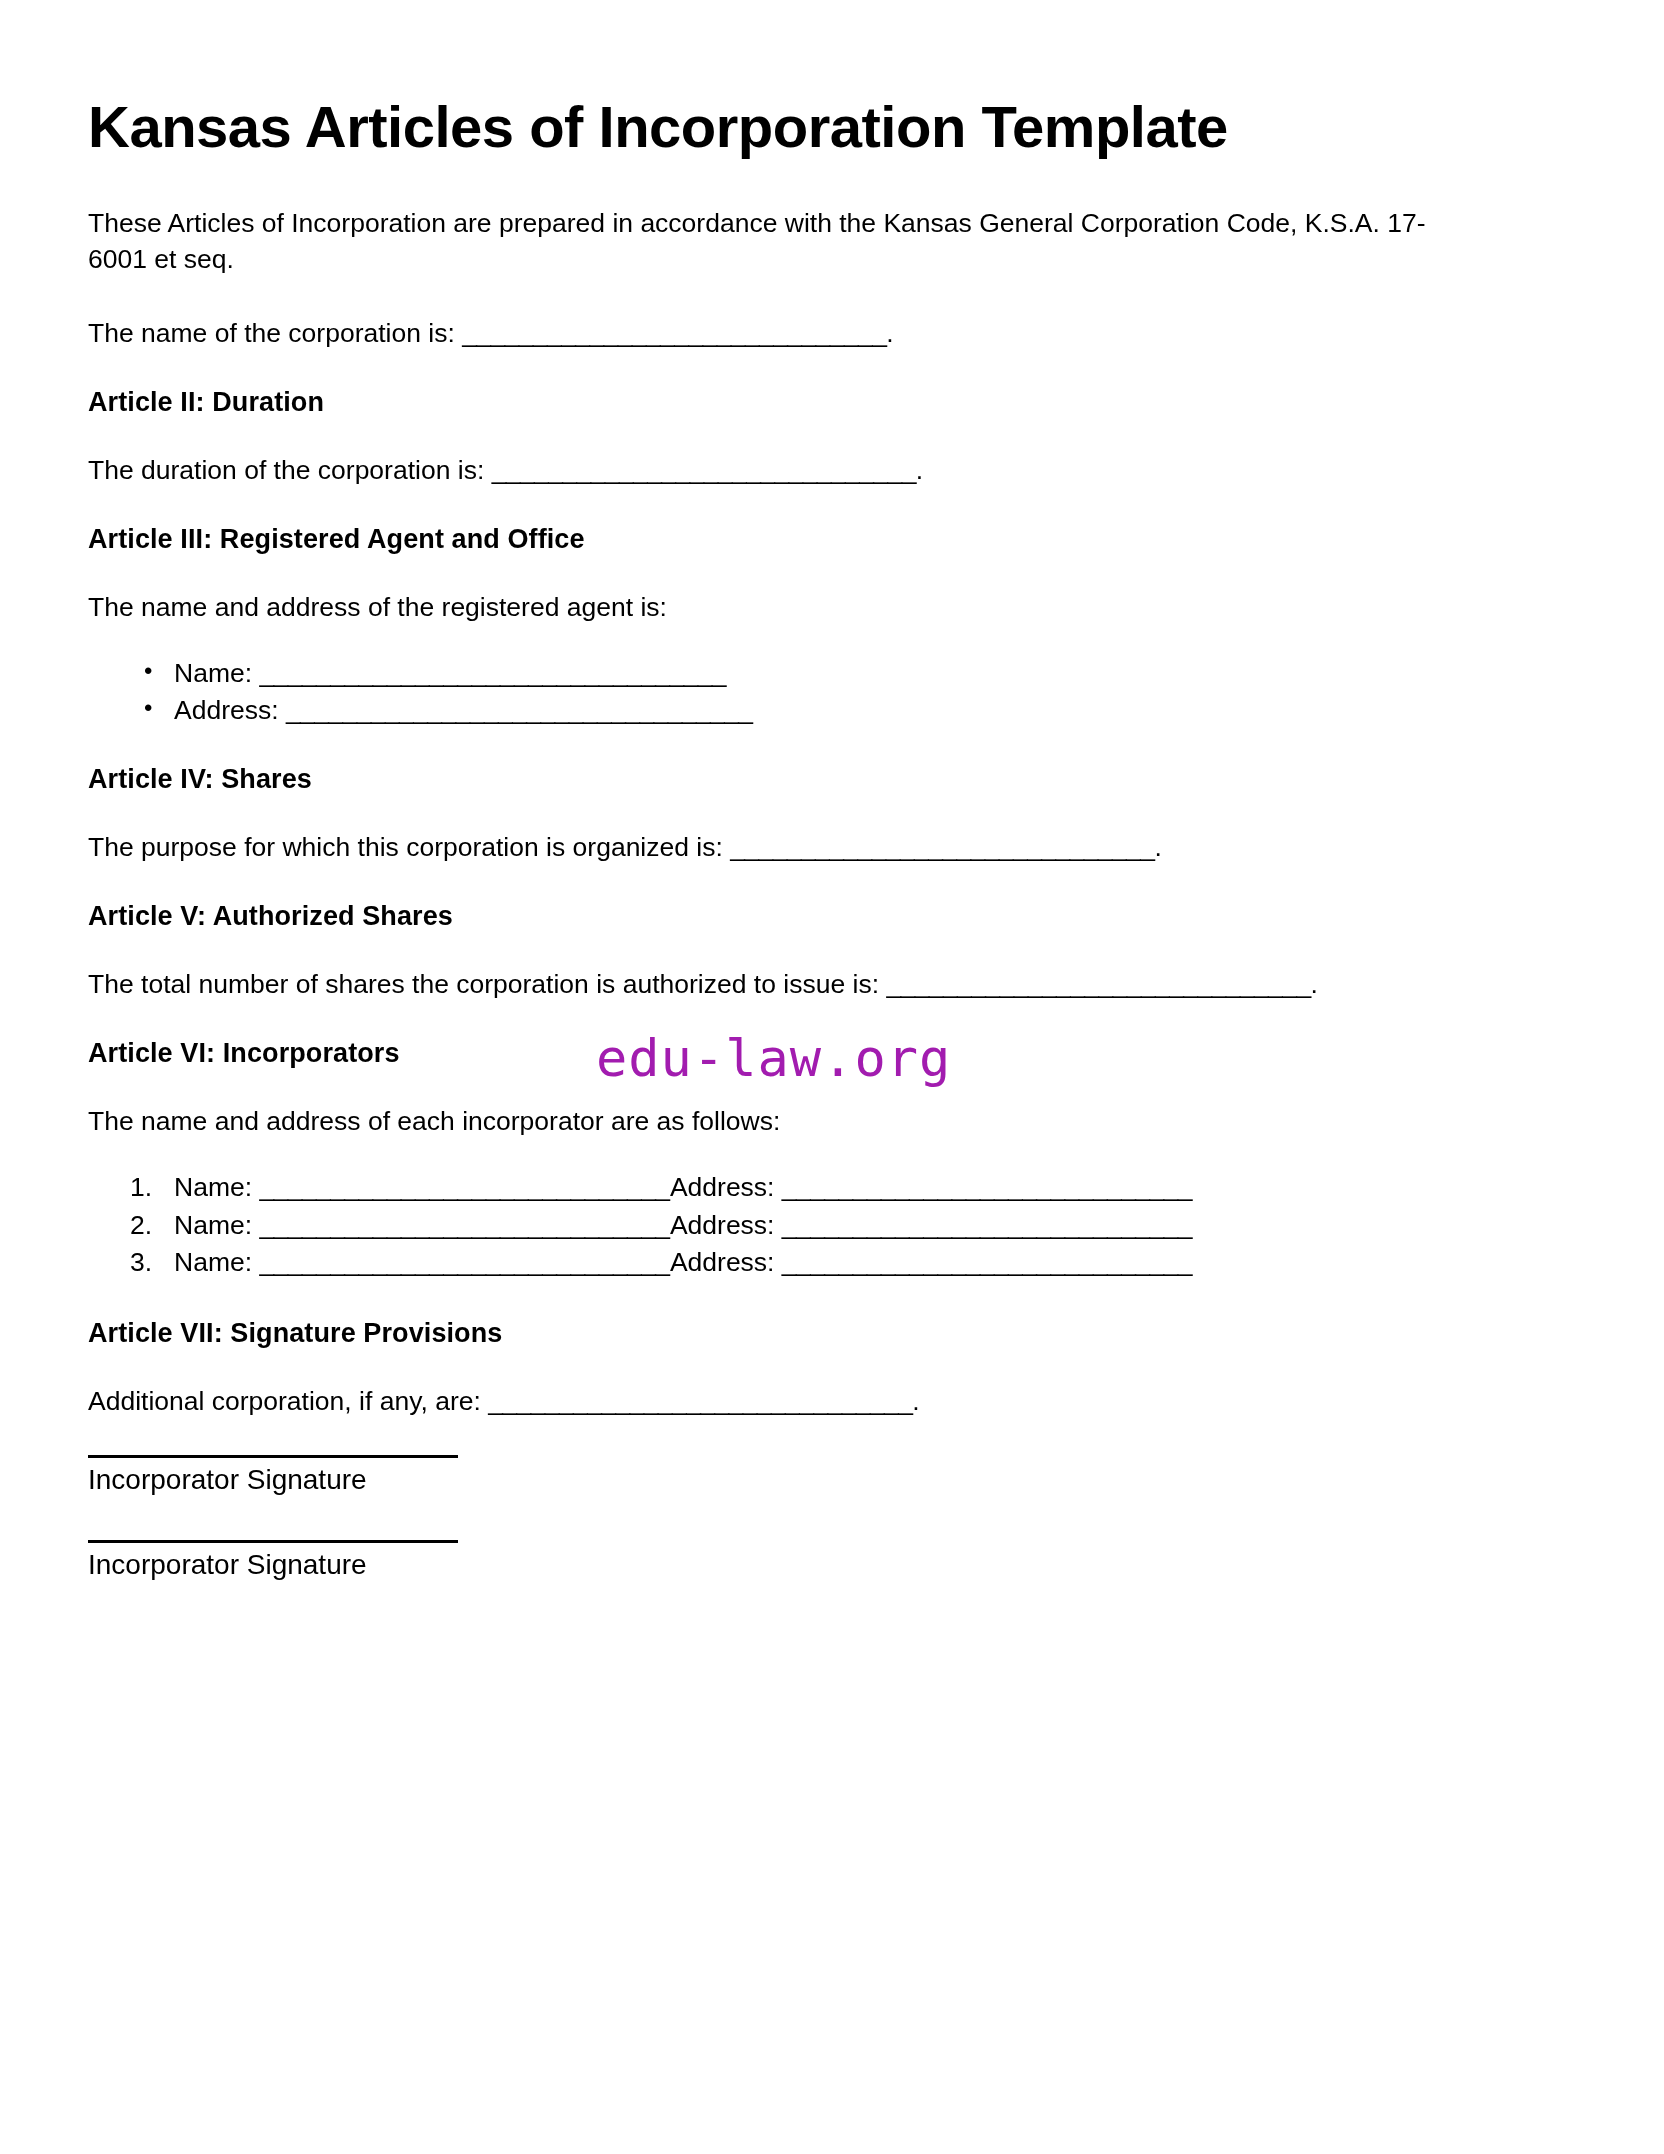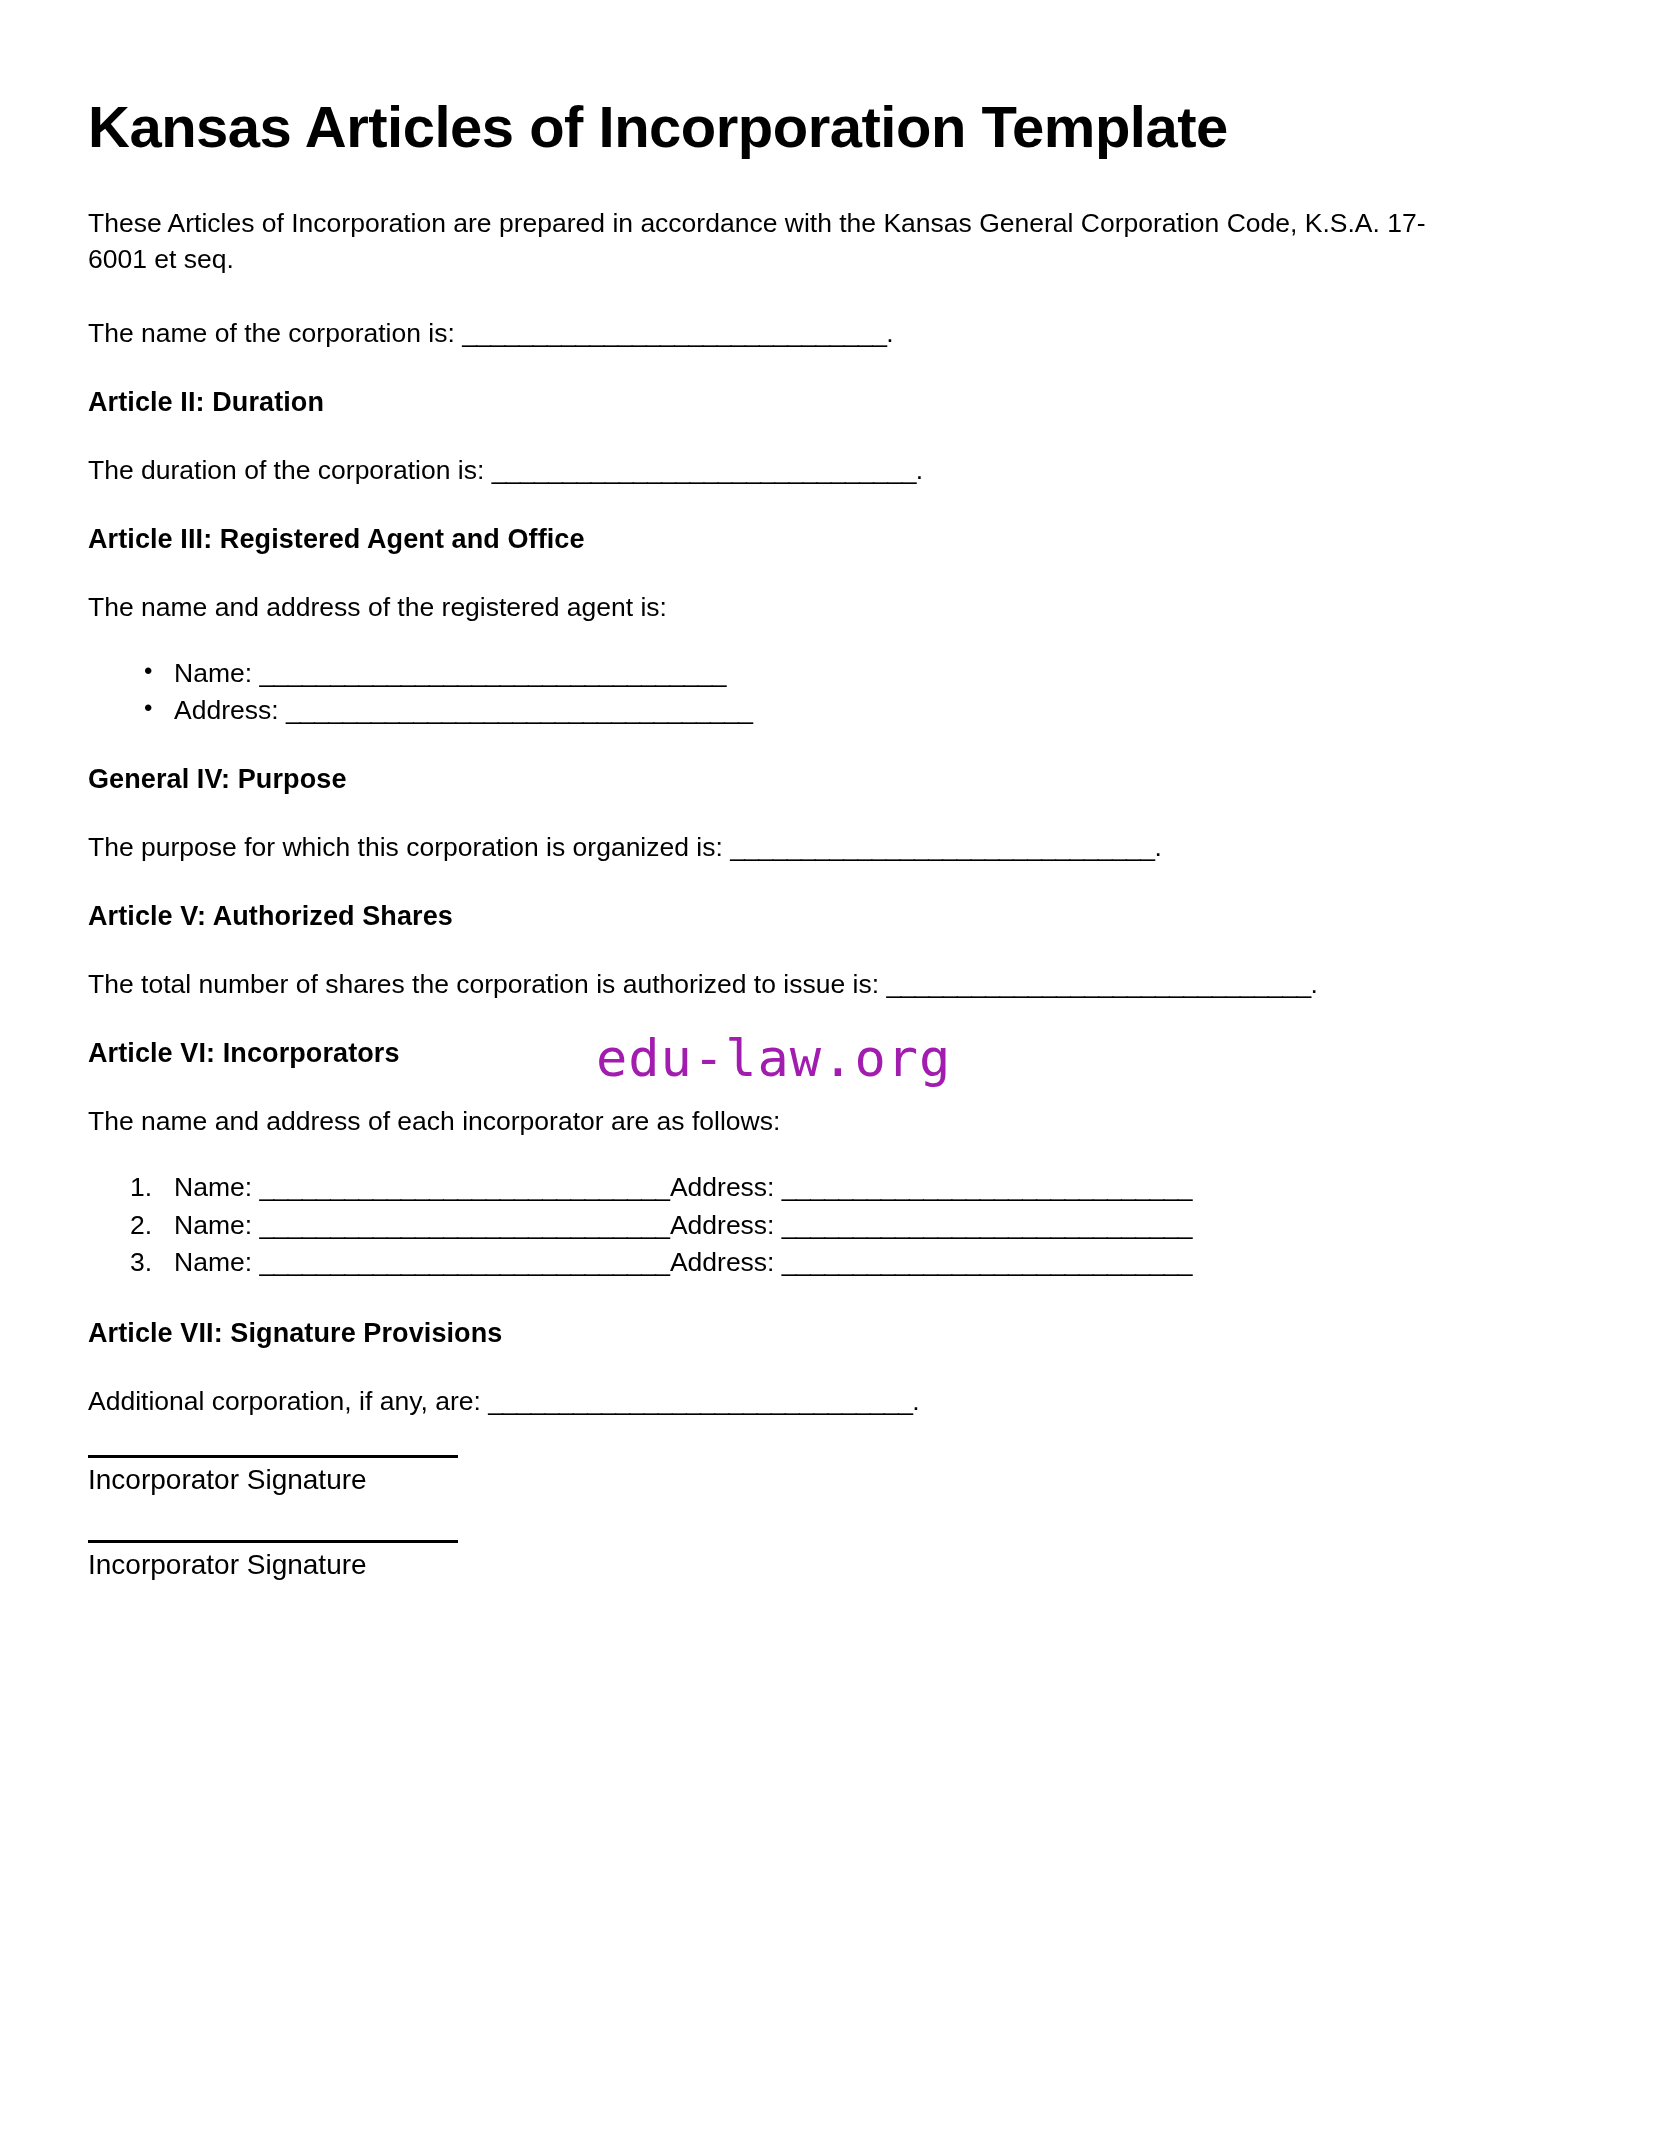--- a/index.html
+++ b/index.html
@@ -157,21 +157,21 @@
       <span>Name:</span>
       <span class="blank">_________________________________</span>
     </li>
     <li>
       <span class="bullet">•</span>
       <span>Address:</span>
       <span class="blank">_________________________________</span>
     </li>
   </ul>
 
-  <h2 class="article-heading">General IV: Purpose</h2>
+  <h2 class="article-heading">Article IV: Shares</h2>
   <p class="body-line">
     <span>The purpose for which this corporation is organized is:</span>
     <span class="blank">______________________________</span><span>.</span>
   </p>
 
   <h2 class="article-heading">Article V: Authorized Shares</h2>
   <p class="body-line">
     <span>The total number of shares the corporation is authorized to issue is:</span>
     <span class="blank">______________________________</span><span>.</span>
   </p>

